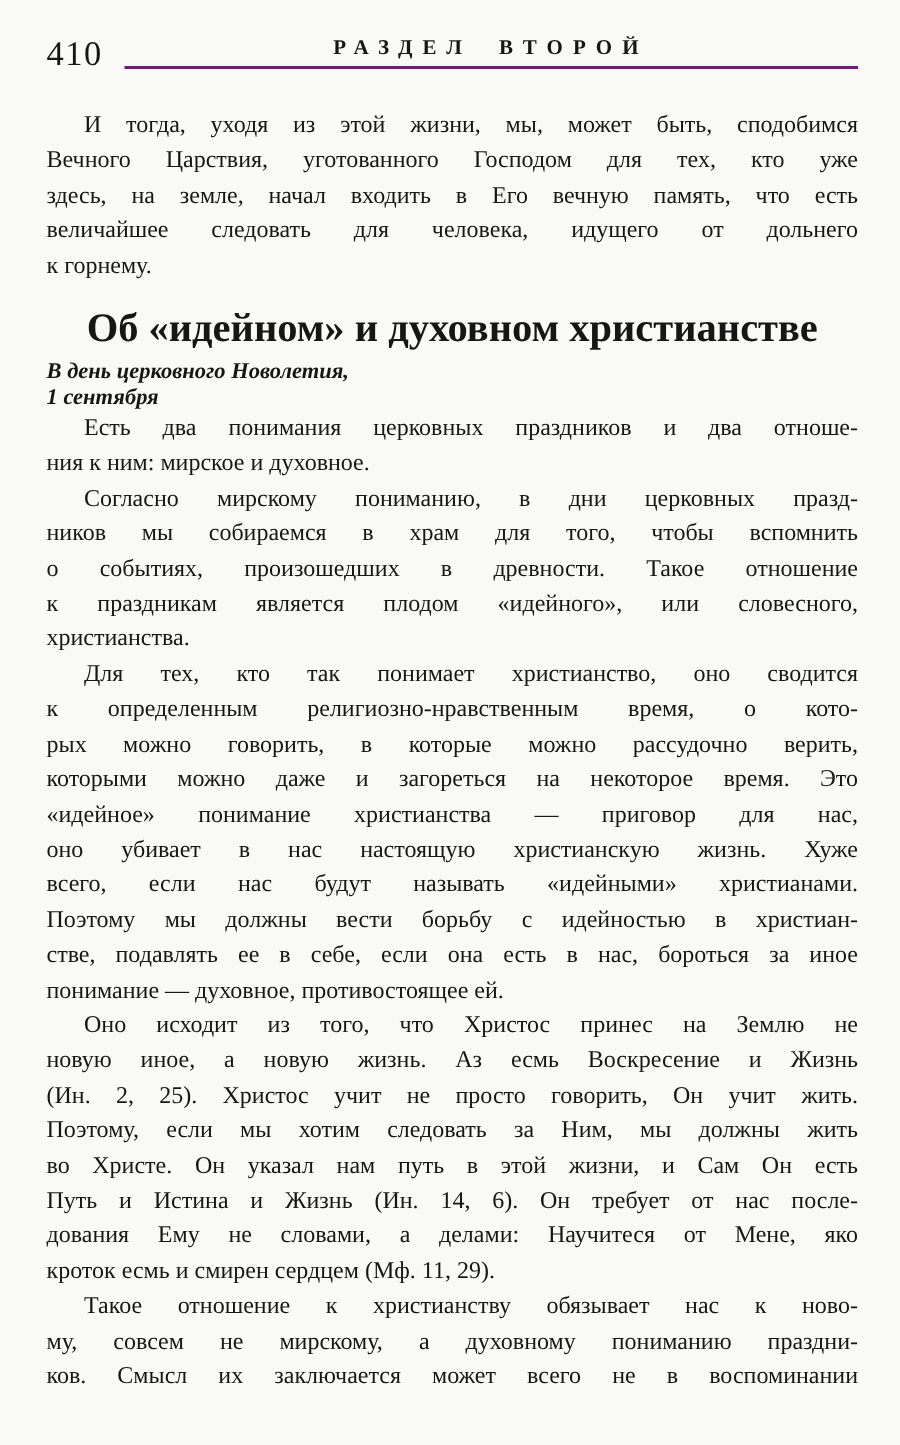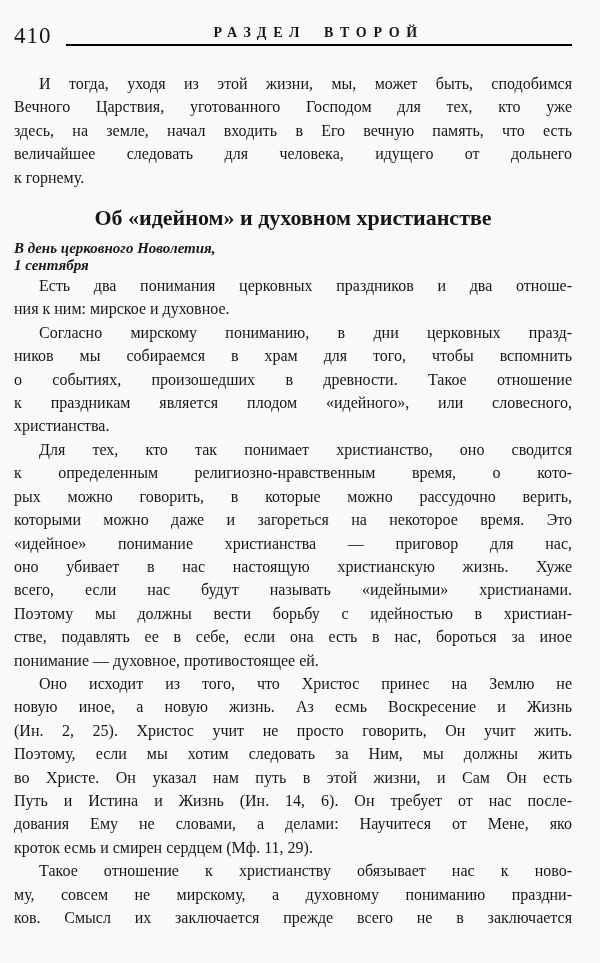--- a/index.html
+++ b/index.html
@@ -7,38 +7,38 @@
     width:600px;height:963px;
     background:#f9f9f7;
     color:#161616;
     font-family:"Liberation Serif","DejaVu Serif",serif;
     overflow:hidden;
   }
   .page{
     position:relative;
     width:600px;height:707px;
     box-sizing:border-box;
-    padding:25px 28px 0 14px;
+    padding:25px 28px 0 31px;
   }
   
   .pagehead{
     display:flex;
     align-items:flex-end;
     height:21px;
     margin-bottom:0;
   }
   .pagenum{
     font-size:23px;
     line-height:21px;
     letter-spacing:1px;
     padding-right:14px;
   }
   .rule-wrap{
     flex:1;
-    border-bottom:2px solid #000000;
+    border-bottom:2px solid #701a75;
     text-align:center;
     padding-bottom:3px;
   }
   .running{
     font-size:14px;
     font-weight:600;
     letter-spacing:0.48em;
     word-spacing:0.55em;
     line-height:14px;
     white-space:nowrap;
@@ -55,21 +55,21 @@
     text-align-last:justify;
     text-justify:inter-word;
     white-space:normal;
   }
   .line.first{text-indent:25px;}
   .line.last{text-align-last:left;}
   .it{}
   
   .article-title{
     margin:17px 0 10px 0;
-    font-size:22px;
+    font-size:27px;
     font-weight:bold;
     text-align:center;
     line-height:24px;
   }
   .article-subtitle{
     font-size:15px;
     font-weight:bold;
     font-style:italic;
     line-height:17px;
   }
@@ -133,17 +133,17 @@
         <div class="line"><span>(Ин. 2, 25). Христос учит не просто говорить, Он учит жить.</span></div>
         <div class="line"><span>Поэтому, если мы хотим следовать за Ним, мы должны жить</span></div>
         <div class="line"><span>во Христе. Он указал нам путь в этой жизни, и Сам Он есть</span></div>
         <div class="line"><span class="it">Путь и Истина и Жизнь</span><span> (Ин. 14, 6). Он требует от нас после-</span></div>
         <div class="line"><span>дования Ему не словами, а делами: </span><span class="it">Научитеся от Мене, яко</span></div>
         <div class="line last"><span class="it">кроток есмь и смирен сердцем</span><span> (Мф. 11, 29).</span></div>
       </div>
       <div class="para">
         <div class="line first"><span>Такое отношение к христианству обязывает нас к ново-</span></div>
         <div class="line"><span>му, совсем не мирскому, а духовному пониманию праздни-</span></div>
-        <div class="line"><span>ков. Смысл их заключается прежде всего не в заключается</span></div>
+        <div class="line"><span>ков. Смысл их заключается может всего не в воспоминании</span></div>
       </div>
     </div>
 
 </div>
 
 </body></html>

